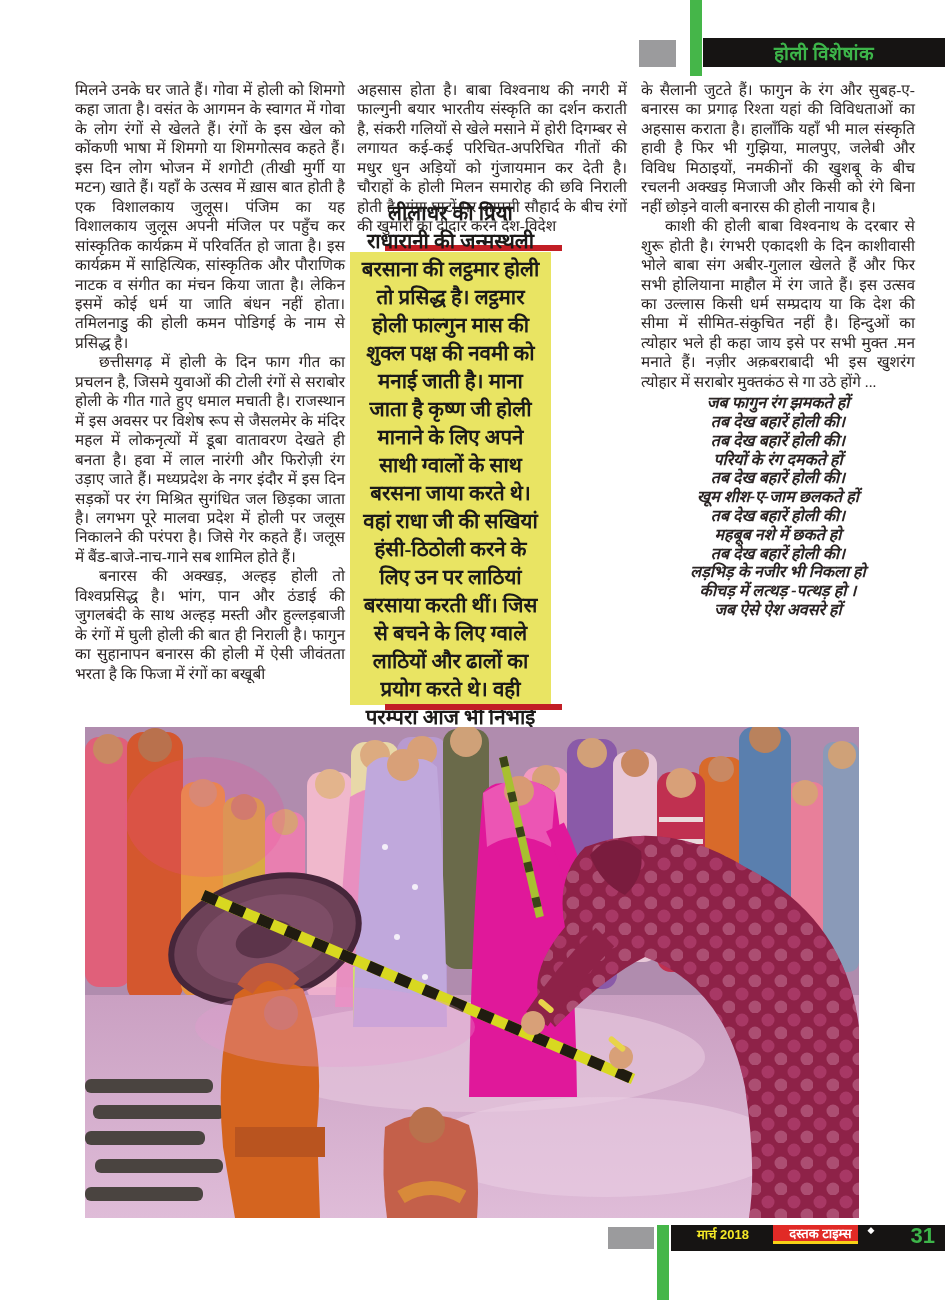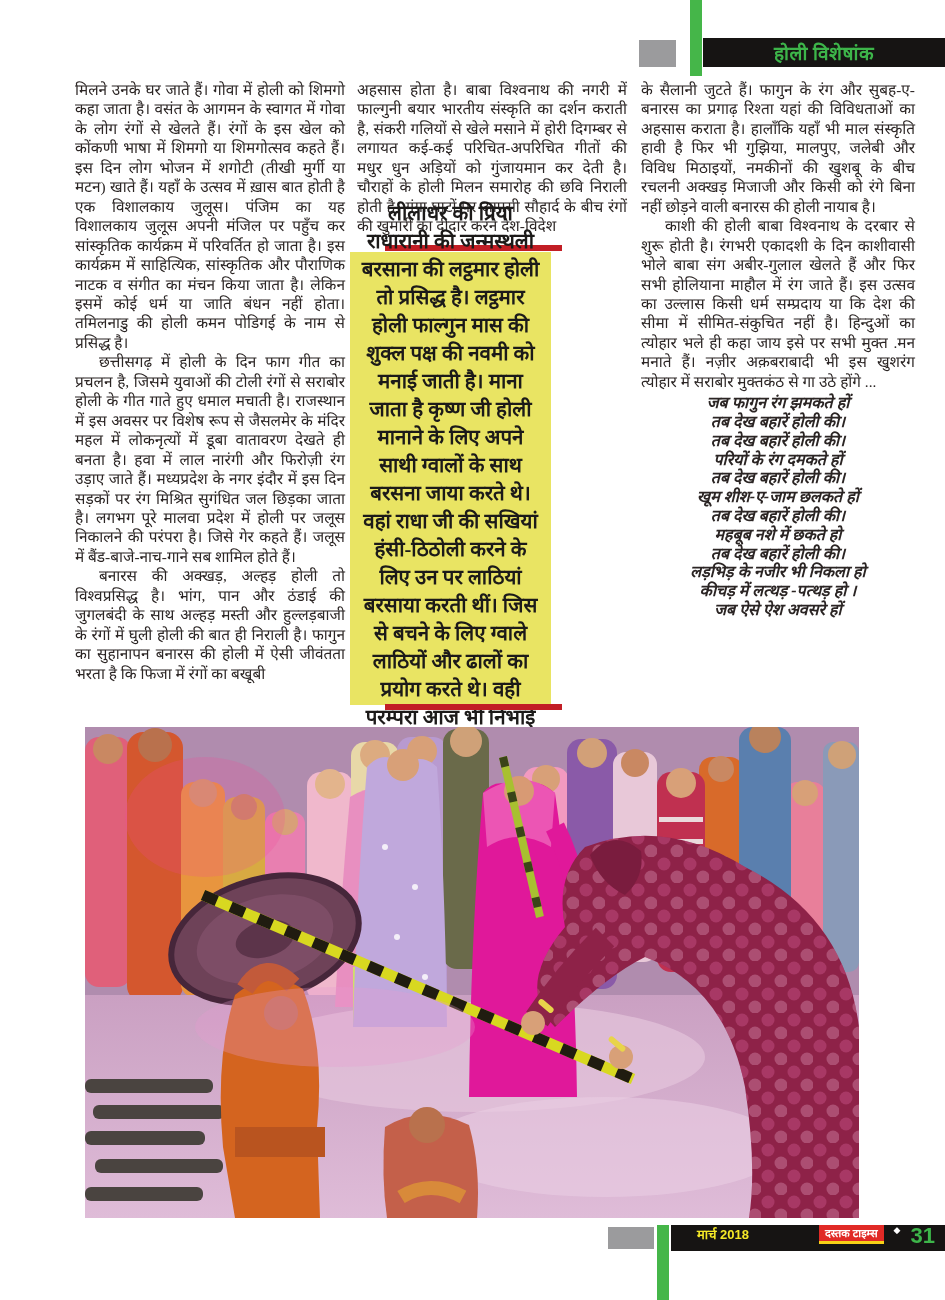--- a/index.html
+++ b/index.html
@@ -39,25 +39,25 @@
   
   .photo{left:85px;top:727px;width:774px;height:491px;overflow:hidden;background:#caa3c0;}
   
   .gray-sq-bot{left:608px;top:1227px;width:46px;height:22px;background:#9b9b9d;}
   .green-bar-bot{left:657px;top:1225px;width:12px;height:75px;background:#45b649;}
   .footer-black{left:671px;top:1225px;width:274px;height:26px;background:#161413;
     display:flex;align-items:flex-start;box-sizing:border-box;padding:0 10px 0 26px;gap:10px;}
   .footer-date{color:#f5e927;font-weight:bold;font-size:13px;
     font-family:"Liberation Sans","DejaVu Sans",sans-serif;}
   .footer-logo{margin-left:auto;background:#e12a26;color:#ffffff;font-weight:bold;
-    font-size:11px;line-height:15px;padding:1px 6px 0 6px;border-bottom:3px solid #f7d117;
+    font-size:13px;line-height:15px;padding:1px 6px 0 16px;border-bottom:3px solid #f7d117;
     font-family:"Liberation Sans","DejaVu Sans",sans-serif;white-space:nowrap;}
   .footer-diamond{color:#ffffff;font-size:9px;}
   .footer-page{color:#3db54a;font-weight:bold;font-size:22px;line-height:22px;
-    font-family:"Liberation Sans","DejaVu Sans",sans-serif;}
+    font-family:"Liberation Sans","DejaVu Sans",sans-serif;margin-left:26px;}
 </style>
 </head>
 <body>
 
 <div class="abs green-bar-top"></div>
 <div class="abs gray-sq-top"></div>
 <div class="abs header-black">
   <span class="header-title">होली विशेषांक</span>
 </div>
 

